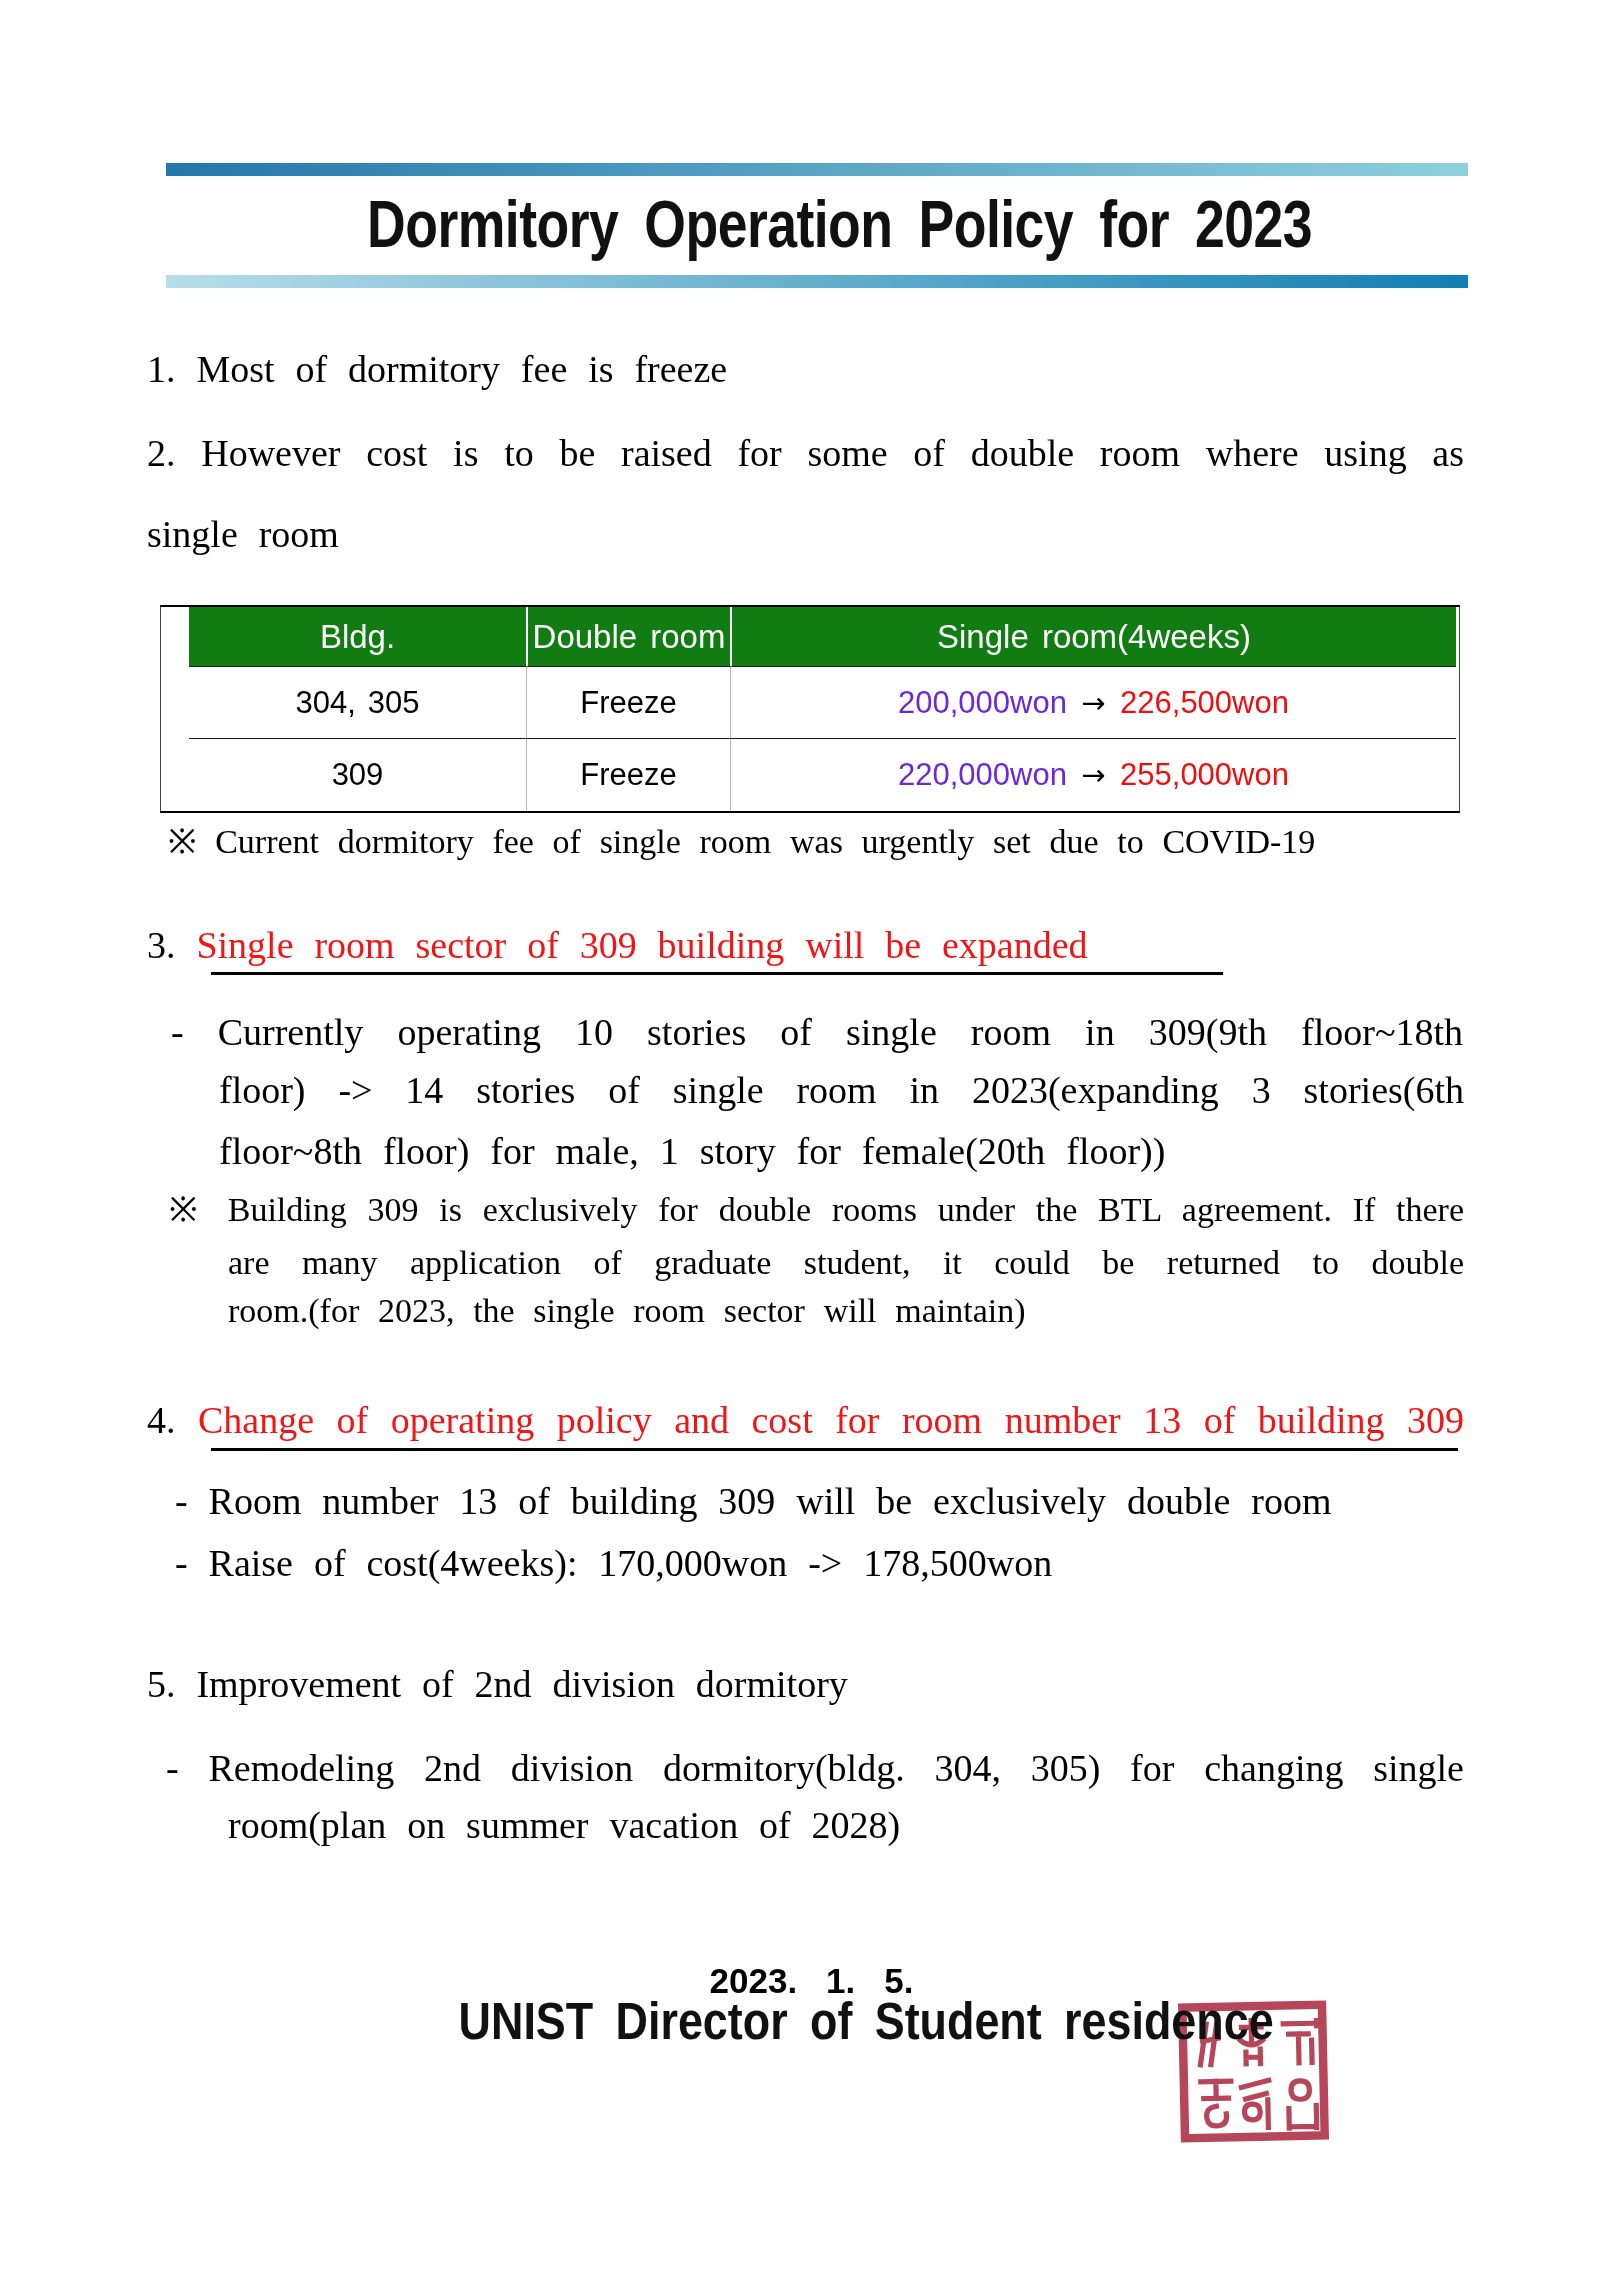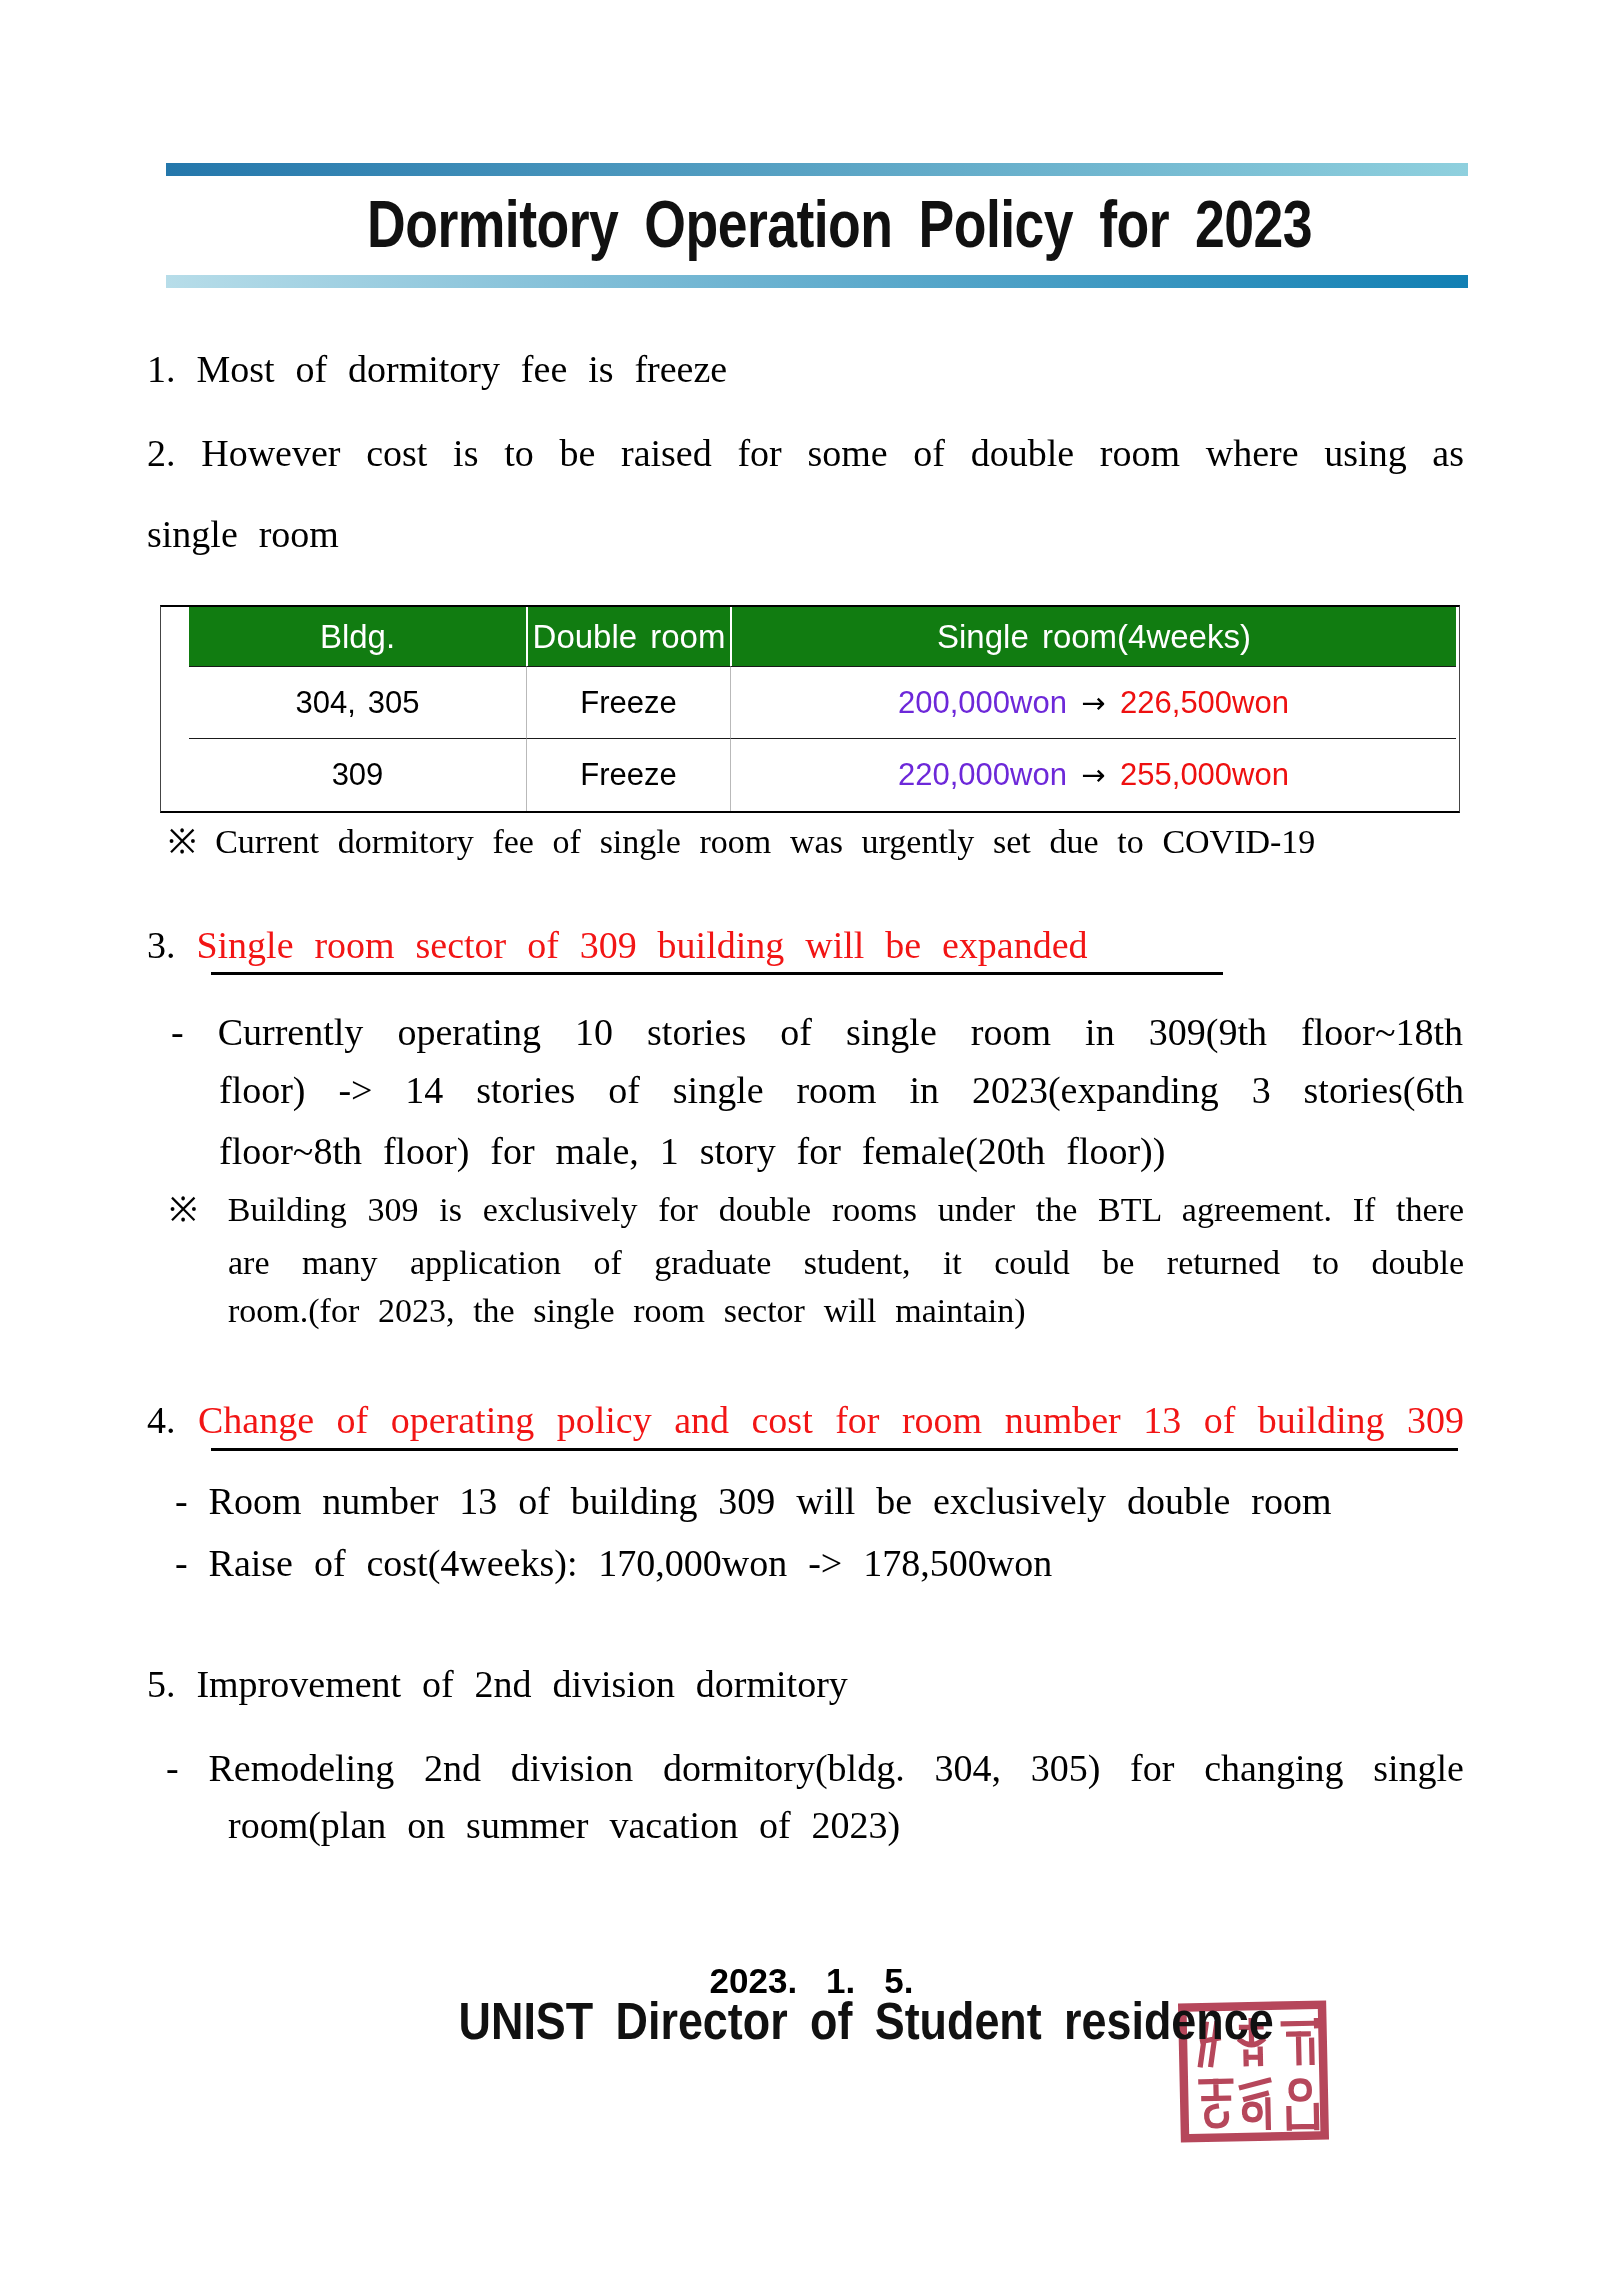--- a/index.html
+++ b/index.html
@@ -114,21 +114,21 @@
 <div class="line small just" style="left:228px;top:1245px;width:1236px;">are many application of graduate student, it could be returned to double</div>
 <div class="line small" style="left:228px;top:1293px;">room.(for 2023, the single room sector will maintain)</div>
 
 <div class="line just" style="left:147px;top:1400px;width:1317px;"><span>4.</span> <span class="red">Change of operating policy and cost for room number 13 of building 309</span></div>
 <div class="uline" style="left:211px;top:1448px;width:1247px;"></div>
 <div class="line" style="left:175px;top:1481px;">- Room number 13 of building 309 will be exclusively double room</div>
 <div class="line" style="left:175px;top:1543px;">- Raise of cost(4weeks): 170,000won -&gt; 178,500won</div>
 
 <div class="line" style="left:147px;top:1664px;">5. Improvement of 2nd division dormitory</div>
 <div class="line just" style="left:166px;top:1748px;width:1298px;">- Remodeling 2nd division dormitory(bldg. 304, 305) for changing single</div>
-<div class="line" style="left:228px;top:1805px;">room(plan on summer vacation of 2023)</div>
+<div class="line" style="left:228px;top:1805px;">room(plan on summer vacation of 2028)</div>
 
 <div class="date-line">2023. 1. 5.</div>
 
 <div class="stamp" aria-label="생활관장의인">
   <svg viewBox="0 0 230 216" xmlns="http://www.w3.org/2000/svg">
     <g stroke="#b0384e" fill="none" stroke-linecap="square">
       <rect x="8" y="8" width="214" height="200" stroke-width="13"></rect>
 
       <g stroke-width="8">
         <path d="M44 34 L34 96 M60 34 L50 96 M38 60 L62 56"></path>

